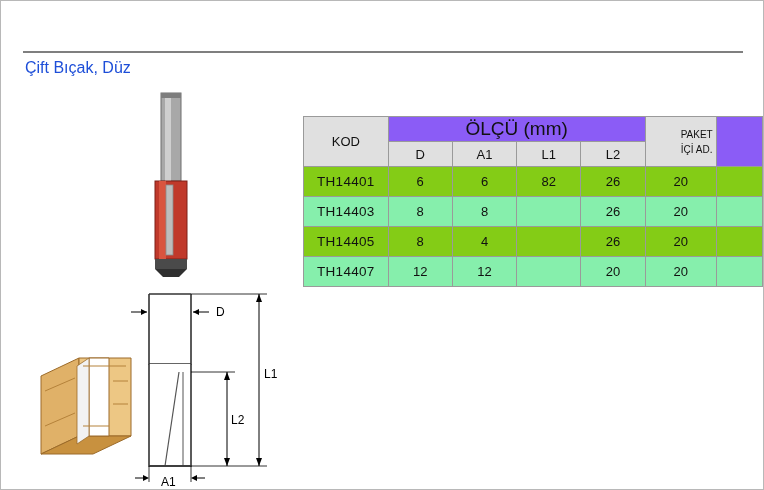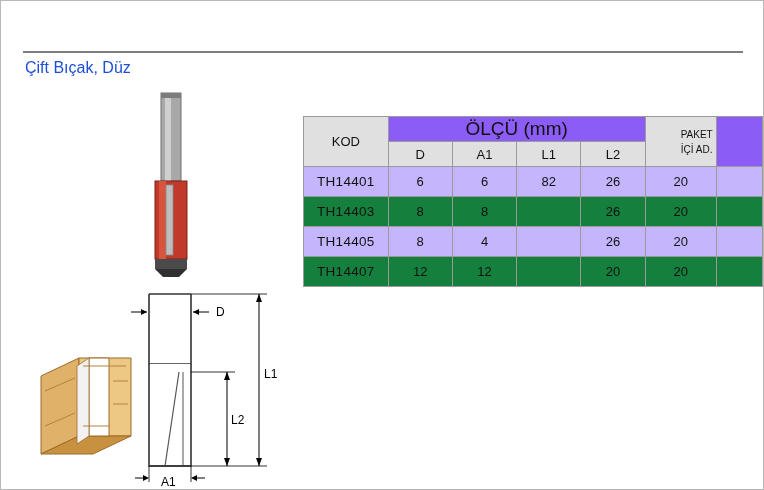--- a/index.html
+++ b/index.html
@@ -88,22 +88,22 @@
     height: 22px;
     font-size: 13px;
   }
   .paket-cell {
     line-height: 1.1;
     font-size: 10px;
     font-weight: normal;
     padding: 2px 2px;
     margin-left: 32px;
   }
-  .row-odd td { background: #c4b5fd; height: 27px; }
-  .row-even td { background: #15803d; height: 27px; margin-left: 12px; }
+  .row-odd td { background: #84cc16; height: 27px; }
+  .row-even td { background: #86efac; height: 27px; margin-left: 12px; }
   .code-cell {
     font-weight: bold;
     font-size: 13.5px;
     letter-spacing: 0.3px;
   }
 
   
   .bit-photo {
     position: absolute;
     left: 140px;

